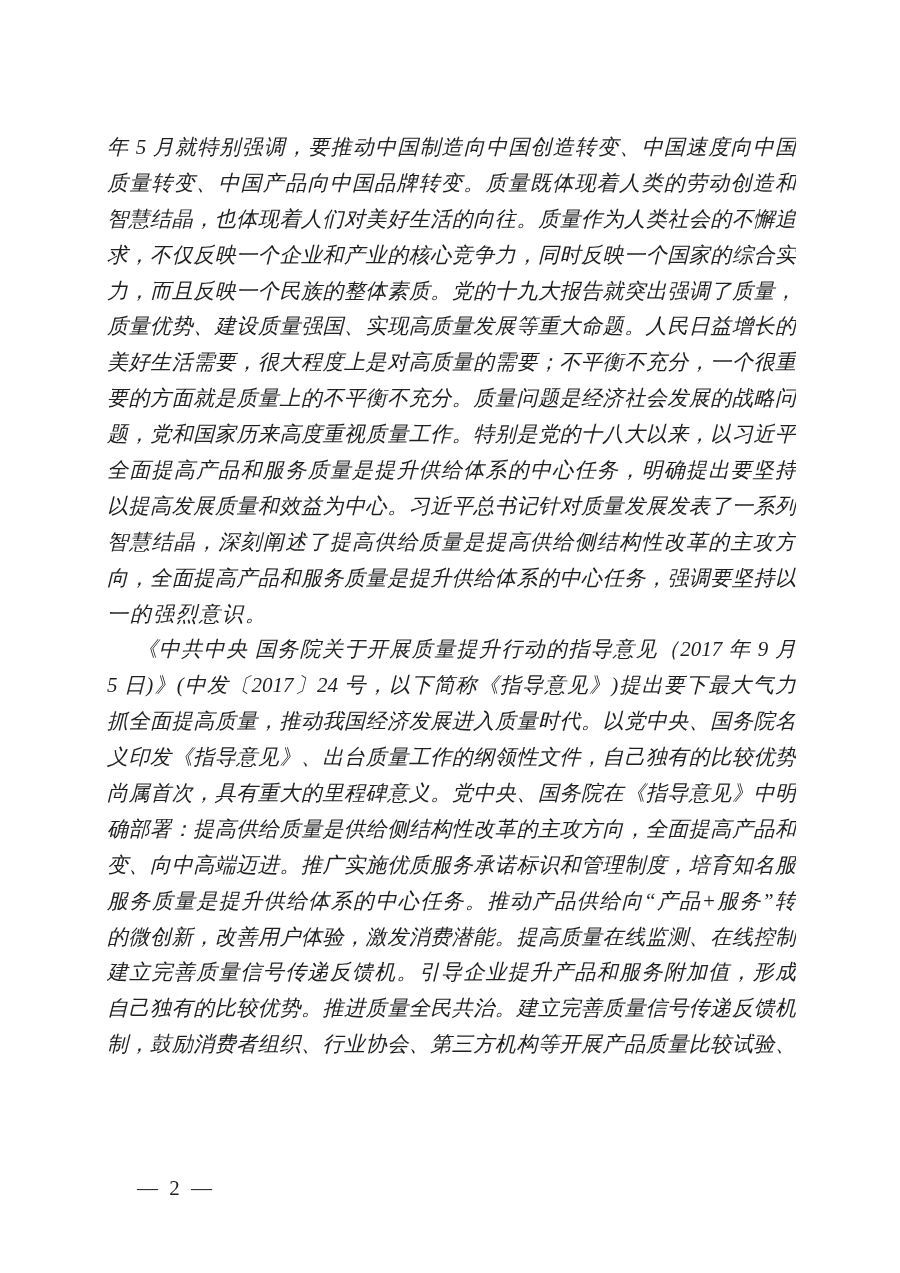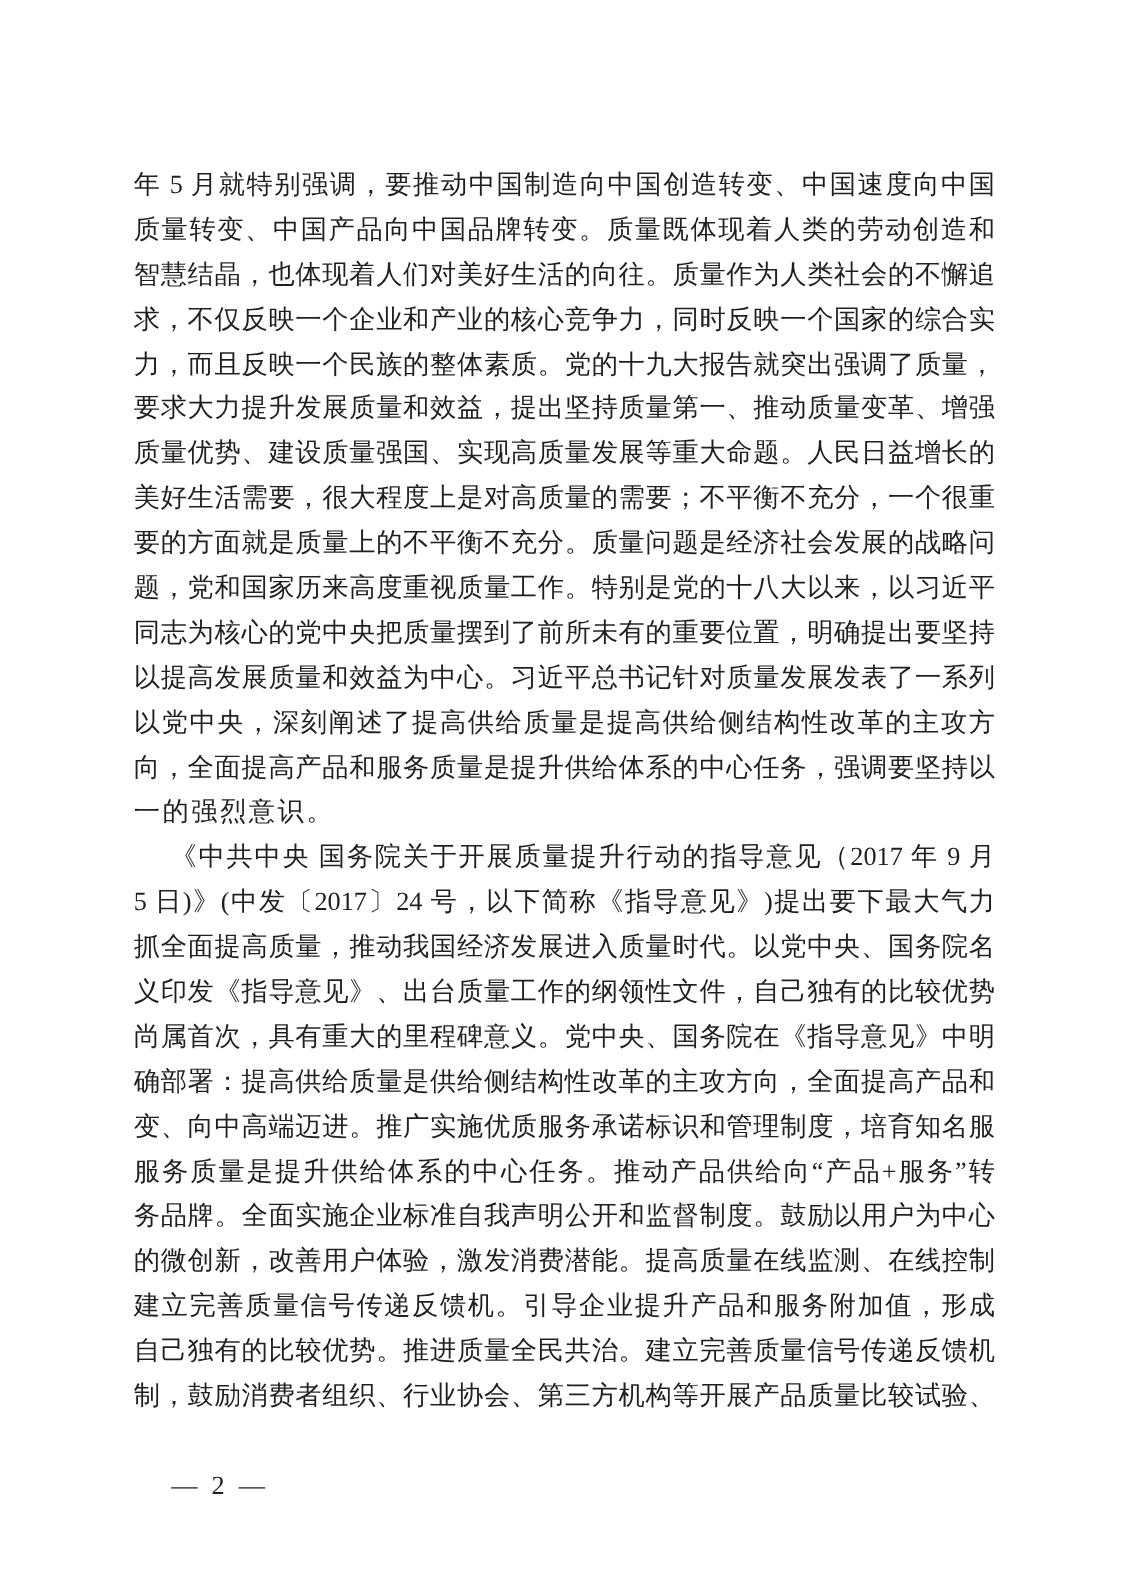--- a/index.html
+++ b/index.html
@@ -21,20 +21,21 @@
     width: 900px;
     height: 1273px;
     background: #ffffff;
   }
   .text-block {
     position: absolute;
     left: 107px;
     top: 130px;
     width: 689px;
     font-size: 21px;
+    font-style: italic;
   }
   .paragraph { margin: 0; padding: 0; }
   .line {
     height: 35.9px;
     line-height: 35.9px;
     text-align: justify;
     
     text-align-last: justify;
     text-justify: inter-ideograph;
     overflow: hidden;
@@ -62,41 +63,39 @@
 <body>
 
 <div class="page">
   <div class="text-block">
     <div class="paragraph">
         <div class="line">年 5 月就特别强调，要推动中国制造向中国创造转变、中国速度向中国</div>
         <div class="line">质量转变、中国产品向中国品牌转变。质量既体现着人类的劳动创造和</div>
         <div class="line">智慧结晶，也体现着人们对美好生活的向往。质量作为人类社会的不懈追</div>
         <div class="line">求，不仅反映一个企业和产业的核心竞争力，同时反映一个国家的综合实</div>
         <div class="line">力，而且反映一个民族的整体素质。党的十九大报告就突出强调了质量，</div>
-        <div class="line">要求大力提升发展质量和效益，提出坚持质量第一、推动质量变革、增强</div>
         <div class="line">质量优势、建设质量强国、实现高质量发展等重大命题。人民日益增长的</div>
         <div class="line">美好生活需要，很大程度上是对高质量的需要；不平衡不充分，一个很重</div>
         <div class="line">要的方面就是质量上的不平衡不充分。质量问题是经济社会发展的战略问</div>
         <div class="line">题，党和国家历来高度重视质量工作。特别是党的十八大以来，以习近平</div>
-        <div class="line">同志为核心的党中央把质量摆到了前所未有的重要位置，明确提出要坚持</div>
+        <div class="line">全面提高产品和服务质量是提升供给体系的中心任务，明确提出要坚持</div>
         <div class="line">以提高发展质量和效益为中心。习近平总书记针对质量发展发表了一系列</div>
-        <div class="line">以党中央，深刻阐述了提高供给质量是提高供给侧结构性改革的主攻方</div>
+        <div class="line">智慧结晶，深刻阐述了提高供给质量是提高供给侧结构性改革的主攻方</div>
         <div class="line">向，全面提高产品和服务质量是提升供给体系的中心任务，强调要坚持以</div>
         <div class="line no-stretch">一的强烈意识。</div>
       </div>
     <div class="paragraph">
         <div class="line indent">《中共中央 国务院关于开展质量提升行动的指导意见（2017 年 9 月</div>
         <div class="line">5 日)》(中发〔2017〕24 号，以下简称《指导意见》)提出要下最大气力</div>
         <div class="line">抓全面提高质量，推动我国经济发展进入质量时代。以党中央、国务院名</div>
         <div class="line">义印发《指导意见》、出台质量工作的纲领性文件，自己独有的比较优势</div>
         <div class="line">尚属首次，具有重大的里程碑意义。党中央、国务院在《指导意见》中明</div>
         <div class="line">确部署：提高供给质量是供给侧结构性改革的主攻方向，全面提高产品和</div>
         <div class="line">变、向中高端迈进。推广实施优质服务承诺标识和管理制度，培育知名服</div>
         <div class="line">服务质量是提升供给体系的中心任务。推动产品供给向“产品+服务”转</div>
-        <div class="line">务品牌。全面实施企业标准自我声明公开和监督制度。鼓励以用户为中心</div>
         <div class="line">的微创新，改善用户体验，激发消费潜能。提高质量在线监测、在线控制</div>
         <div class="line">建立完善质量信号传递反馈机。引导企业提升产品和服务附加值，形成</div>
         <div class="line">自己独有的比较优势。推进质量全民共治。建立完善质量信号传递反馈机</div>
         <div class="line">制，鼓励消费者组织、行业协会、第三方机构等开展产品质量比较试验、</div>
       </div>
   </div>
   <div class="page-number">— 2 —</div>
 </div>
 
 </body></html>

